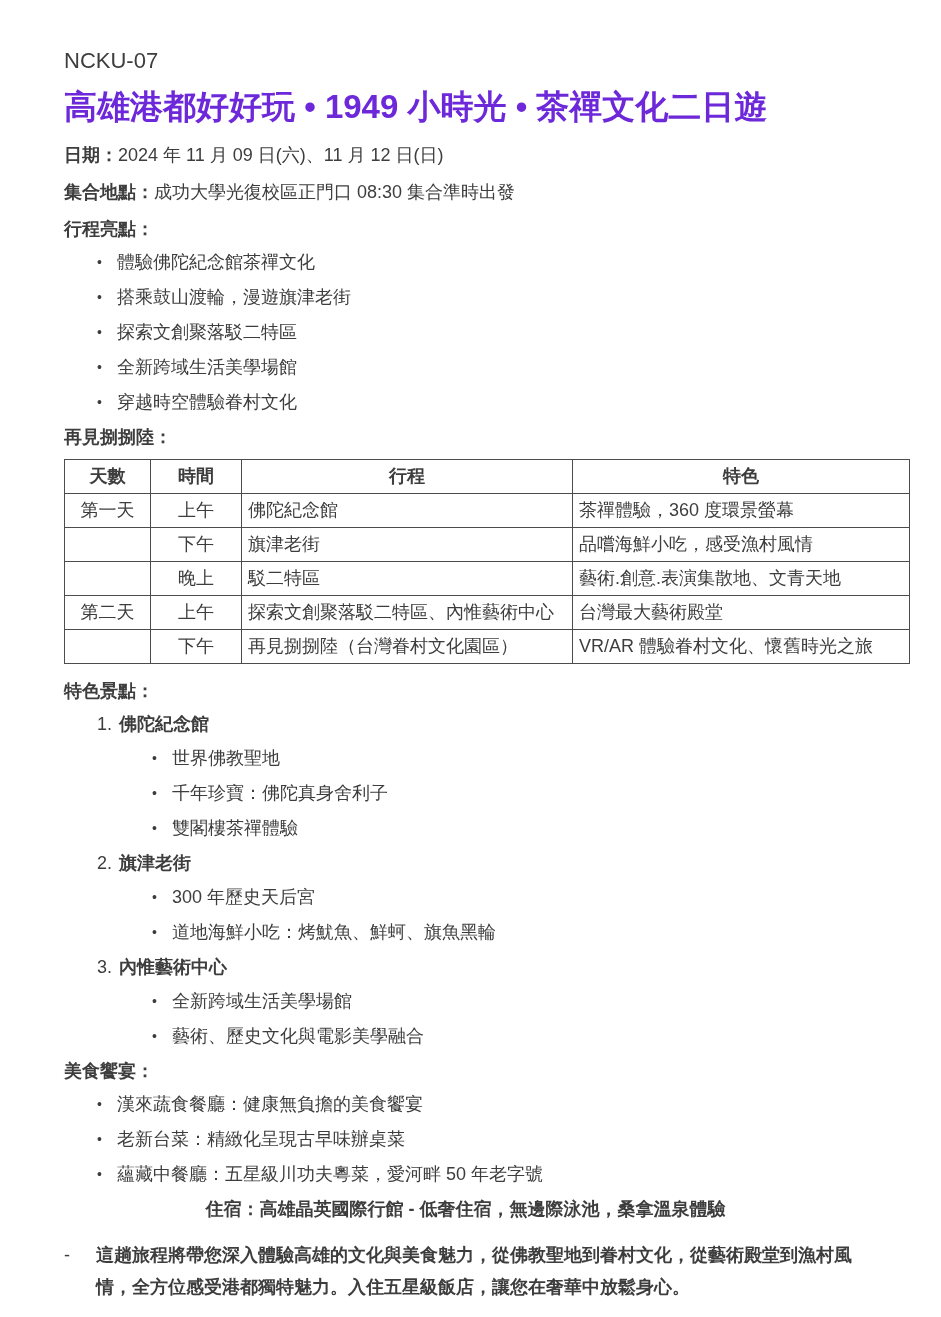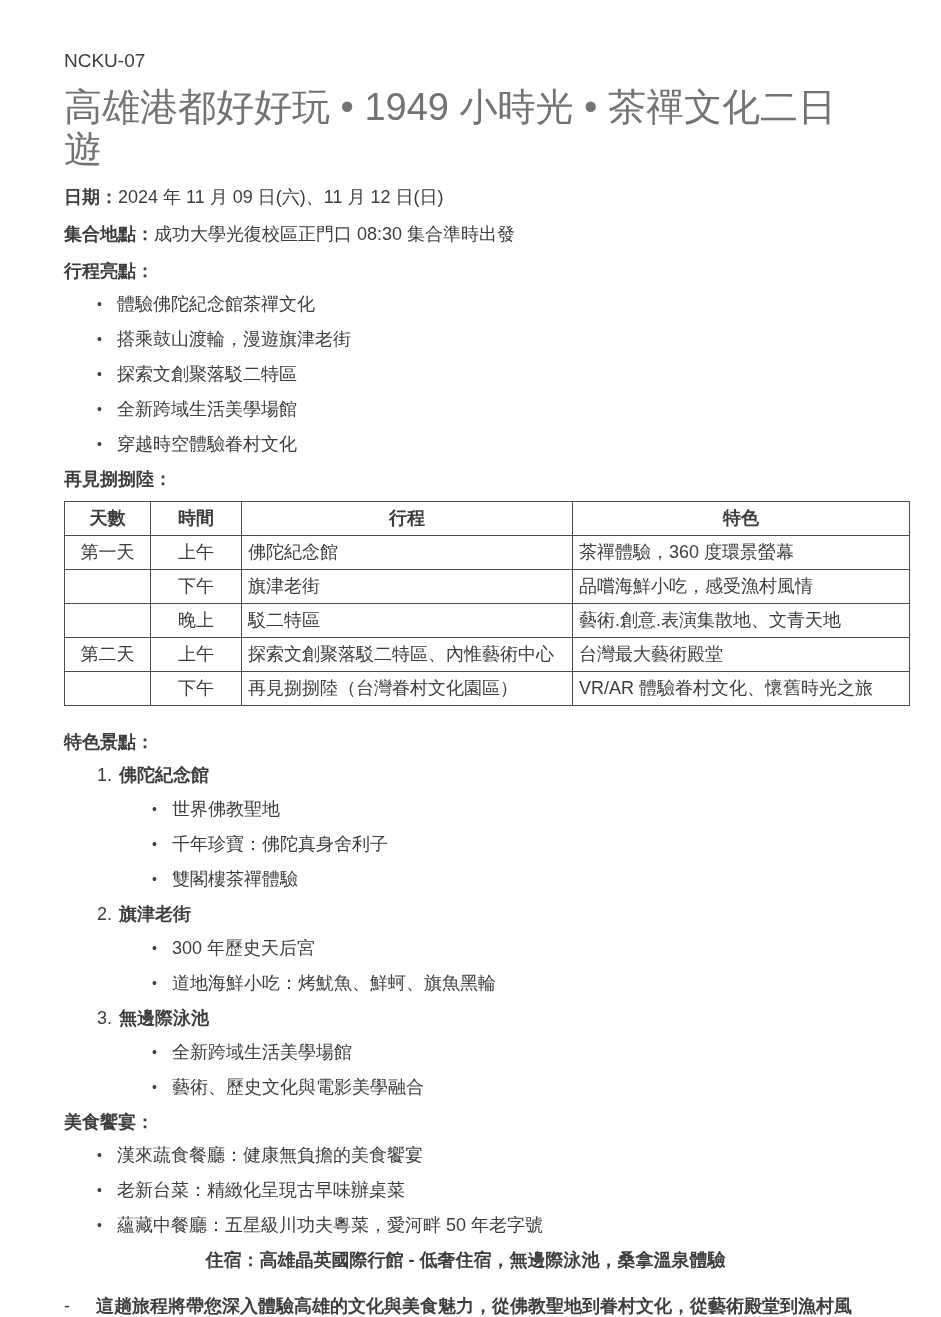--- a/index.html
+++ b/index.html
@@ -6,47 +6,47 @@
   .page {
     width: 941px;
     min-height: 1317px;
     box-sizing: border-box;
     background: #ffffff;
     color: #3d3d3d;
     font-family: "Liberation Sans", "DejaVu Sans", sans-serif;
     padding: 50px 74px 40px 64px;
   }
   
-  .doc-code { font-size: 19px; line-height: 22px; margin: 0 0 14px 0; }
+  .doc-code { font-size: 22px; line-height: 22px; margin: 0 0 14px 0; }
   
   .doc-title {
-    font-size: 38px;
-    font-weight: normal;
+    font-size: 33px;
+    font-weight: bold;
     line-height: 42px;
     margin: 0 0 16px 0;
-    color: #737373;
+    color: #6d28d9;
   }
   
   .meta-line { font-size: 18px; line-height: 23px; margin: 0 0 14px 0; }
   .meta-label { font-weight: bold; }
   
   .section-heading { font-size: 18px; font-weight: bold; line-height: 23px; margin: 0 0 10px 0; }
   
   .bullet-list { list-style: none; margin: 0 0 12px 0; padding: 0 0 0 33px; }
   .bullet-list li {
     font-size: 18px;
     line-height: 22px;
     margin: 0 0 13px 0;
     display: flex;
   }
   .dot { width: 20px; flex: 0 0 20px; font-size: 14px; line-height: 22px; }
   
   .itinerary-table {
     border-collapse: collapse;
-    margin: 4px 0 25px 0;
+    margin: 4px 0 16px 0;
     table-layout: fixed;
     width: 801px;
   }
   .itinerary-table th, .itinerary-table td {
     border: 1px solid #4c4c4c;
     font-size: 18px;
     line-height: 23px;
     padding: 5px 6px;
     overflow: hidden;
     white-space: nowrap;
@@ -199,21 +199,21 @@
         <li>
             <span class="dot">•</span>
             <span>道地海鮮小吃：烤魷魚、鮮蚵、旗魚黑輪</span>
           </li>
       </ul>
     </div>
 
     <div class="numbered-item">
       <div class="numbered-head">
         <span class="num">3.</span>
-        <span class="numbered-title">無邊際泳池</span>
+        <span class="numbered-title">內惟藝術中心</span>
       </div>
       <ul class="sub-list">
         <li>
             <span class="dot">•</span>
             <span>全新跨域生活美學場館</span>
           </li>
         <li>
             <span class="dot">•</span>
             <span>藝術、歷史文化與電影美學融合</span>
           </li>

